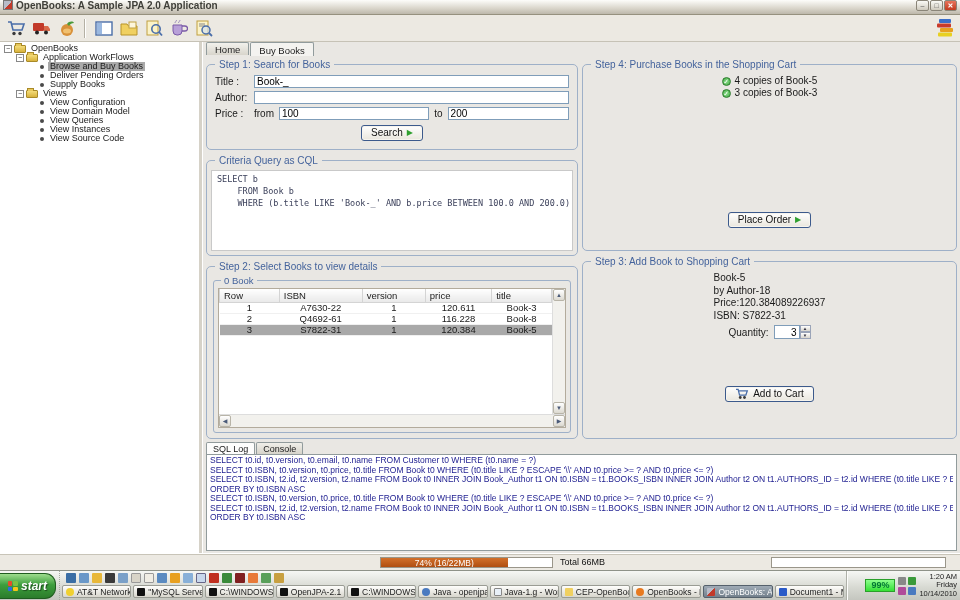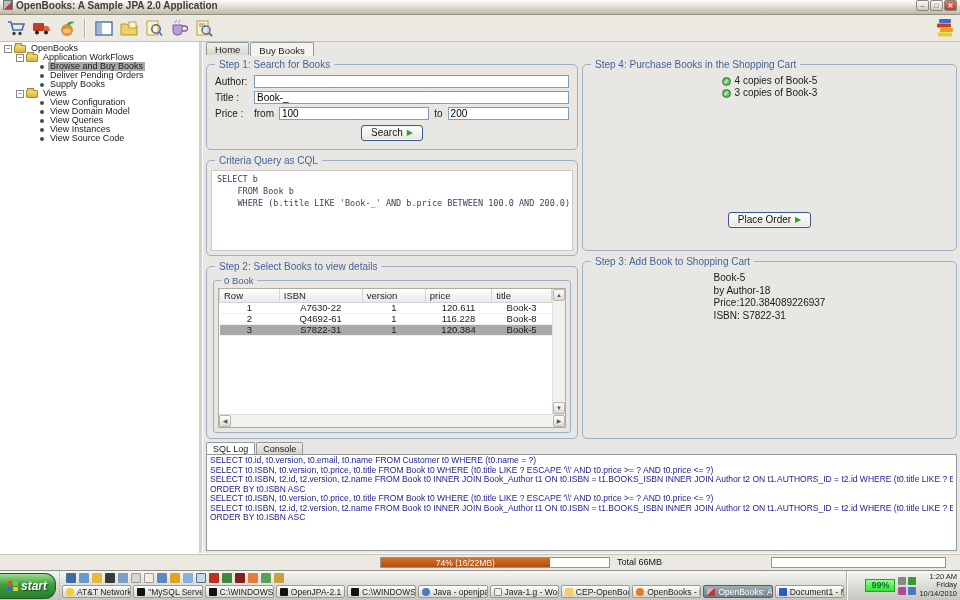--- a/index.html
+++ b/index.html
@@ -97,21 +97,21 @@
   .log-section { flex:0 0 112px; height:112px; display:flex; flex-direction:column; padding:0 3px 2px; }
   .log-tabs { height:13px; flex:0 0 13px; display:flex; align-items:center; gap:1px; }
   .ltab { font-size:9px; line-height:10px; padding:1px 6px 0; border:1px solid #919b9c; border-bottom:none; border-radius:2px 2px 0 0; background:linear-gradient(#f0efe9,#d6d3ca); }
   .ltab.active { background:#fdfdfc; }
   .log-body { flex:1; background:#fff; border:1px solid #919b9c; padding:1px 3px; overflow:hidden; }
   .log-line { font-size:8.5px; line-height:9.5px; color:#1c1c8f; white-space:nowrap; overflow:hidden; }
 
   
   .statusbar { flex:0 0 17px; height:17px; background:#ece9e2; border-top:1px solid #fff; box-shadow:inset 0 1px 0 #c8c4b8; display:flex; align-items:center; }
   .pbar { height:11px; border:1px solid #9a968a; background:#fff; position:relative; overflow:hidden; }
-  .pbar1 { margin-left:380px; width:230px; }
+  .pbar1 { margin-left:380px; width:173px; }
   .pfill { height:100%; background:linear-gradient(#d2702a,#b04e10); color:#fff; font-size:8.5px; line-height:10px; text-align:center; white-space:nowrap; overflow:hidden; }
   .total-label { margin-left:7px; font-size:9px; color:#111; }
   .pbar2 { margin-left:auto; margin-right:14px; width:175px; }
 
   
   .taskbar { flex:0 0 30px; height:30px; background:linear-gradient(#f6f7f4,#d8dad3 55%,#c4c6bf); border-top:1px solid #8e9288; display:flex; }
   .start-btn { width:56px; height:26px; margin:2px 3px 2px 0; border-radius:0 11px 11px 0; background:linear-gradient(#9ddc8d,#3d9e3d 45%,#2b7c2b); border:1px solid #1f5c1f; border-left:none; color:#fff; font-weight:bold; font-style:italic; font-size:12px; display:flex; align-items:center; justify-content:center; gap:3px; text-shadow:1px 1px 1px #1a4a1a; }
   .winflag { width:10px; height:10px; display:grid; grid-template-columns:1fr 1fr; grid-template-rows:1fr 1fr; gap:1px; }
   .winflag i { border-radius:1px; }
   .wf1{background:#e84a2a;} .wf2{background:#7ac143;} .wf3{background:#2a6ae8;} .wf4{background:#f5c518;}
@@ -268,26 +268,26 @@
         <span class="tab active">Buy Books</span>
       </div>
 
       <div class="workarea">
 
         <div class="col-left">
 
           <div class="panel p-step1">
             <span class="panel-title">Step 1: Search for Books</span>
             <div class="f-row">
+              <span class="f-label">Title :</span>
+              <input class="xinput grow" value="Book-_" style="">
+            </div>
+            <div class="f-row">
               <span class="f-label">Author:</span>
               <input class="xinput grow" value="" style="">
-            </div>
-            <div class="f-row">
-              <span class="f-label">Title :</span>
-              <input class="xinput grow" value="Book-_" style="">
             </div>
             <div class="f-row">
               <span class="f-label">Price :</span>
               <span>from</span>
               <input class="xinput grow" style="flex: 1.25 1 0%;" value="100">
               <span>to</span>
               <input class="xinput grow" value="200" style="">
             </div>
             <div class="center-row">
               <span class="btn">
@@ -390,20 +390,40 @@
           </div>
 
           <div class="panel p-step3">
             <span class="panel-title">Step 3: Add Book to Shopping Cart</span>
             <div class="book-info">
               <div>Book-5</div>
               <div>by Author-18</div>
               <div>Price:120.384089226937</div>
               <div>ISBN: S7822-31</div>
             </div>
+            <div class="qty-row">
+              <span>Quantity:</span>
+              <span class="spinner">
+                <input class="xinput spin-input" value="3" style="">
+                <span class="spin-btns">
+                  <span class="spin-btn">▲</span>
+                  <span class="spin-btn">▼</span>
+                </span>
+              </span>
+            </div>
+            <div class="center-row">
+              <span class="btn">
+                <svg width="14" height="12" viewBox="0 0 19 17">
+                    <path d="M1 2h3l2 8h9l2-6H5" fill="none" stroke="#4a6ea9" stroke-width="1.8"></path>
+                    <circle cx="7" cy="13.5" r="2" fill="#3a3a3a"></circle>
+                    <circle cx="13" cy="13.5" r="2" fill="#3a3a3a"></circle>
+                  </svg>
+                <span>Add to Cart</span>
+              </span>
+            </div>
           </div>
         </div>
       </div>
 
       <div class="log-section">
         <div class="log-tabs">
           <span class="ltab active">SQL Log</span>
           <span class="ltab">Console</span>
         </div>
         <div class="log-body">

